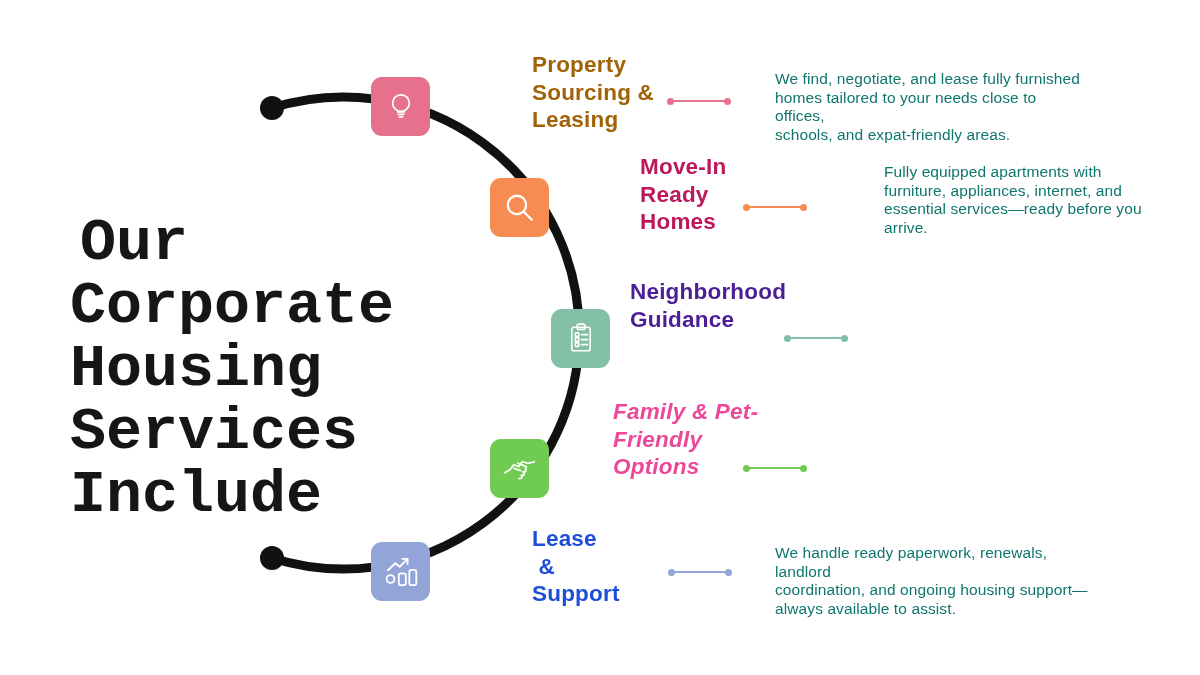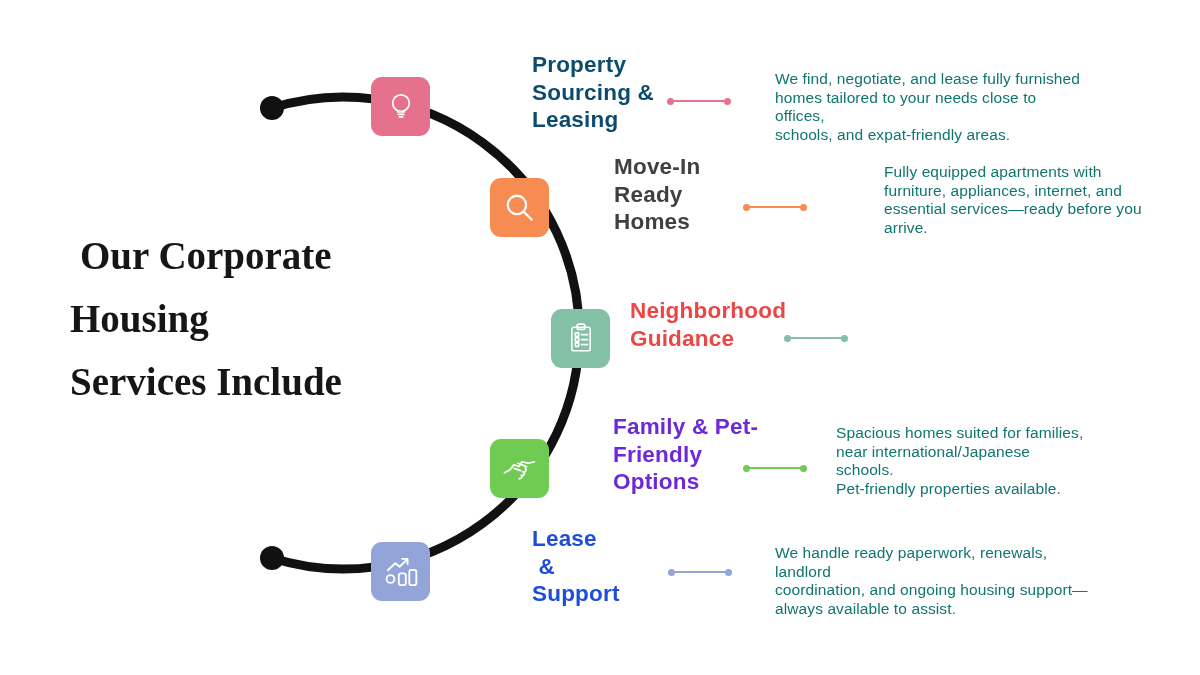--- a/index.html
+++ b/index.html
@@ -22,23 +22,23 @@
     content:"";position:absolute;top:-2.5px;width:7px;height:7px;border-radius:50%;
     background:currentColor;
   }
   .connector::before{left:-3px;}
   .connector::after{right:-3px;}
   .item-desc{
     position:absolute;z-index:3;font-size:15.5px;line-height:18.6px;
     color:#0f766e;white-space:pre-line;letter-spacing:.1px;
   }
   .page-title{
-    position:absolute;left:70px;top:224px;width:430px;z-index:3;
-    font-family:Liberation Serif, serif;font-weight:700;
-    font-size:39px;line-height:63px;white-space:pre-line;text-indent:10px;
+    position:absolute;left:70px;top:212px;width:430px;z-index:3;
+    font-family:Liberation Mono, monospace;font-weight:700;
+    font-size:60px;line-height:63px;white-space:pre-line;text-indent:10px;
   }
 </style>
 </head>
 <body>
 
 <div class="stage">
 
   <svg class="arc-svg" width="1200" height="675" viewBox="0 0 1200 675">
     <path d="M 272 108 A 236 236 0 1 1 272 558" fill="none" stroke-width="9" stroke-linecap="round" style="stroke: rgb(17, 17, 17);"></path>
     <circle cx="272" cy="108" r="12" style="fill: rgb(17, 17, 17);"></circle>
@@ -50,79 +50,76 @@
 Services Include</div>
 
   <div class="icon-tile" style="left: 371px; top: 77px; background: rgb(229, 113, 141);">
     <svg viewBox="0 0 48 48" fill="none" stroke="#ffffff" stroke-width="2" stroke-linecap="round">
       <circle cx="24" cy="19.5" r="9.5"></circle>
       <path d="M20 29.5 h8"></path>
         <path d="M20.8 32.5 h6.4"></path>
         <path d="M22.2 35.3 h3.6"></path>
     </svg>
   </div>
-  <div class="item-label" style="left: 532px; top: 51px; color: #0c4a6e;">Property
+  <div class="item-label" style="left: 532px; top: 51px; color: #a16207;">Property
 Sourcing &amp;
 Leasing</div>
   <div class="connector" style="left: 670px; top: 100px; color: rgb(229, 113, 141);"></div>
   <div class="item-desc" style="left:775px;top:70px;width:310px;">We find, negotiate, and lease fully furnished
 homes tailored to your needs close to offices,
 schools, and expat-friendly areas.</div>
 
   <div class="icon-tile" style="left: 490px; top: 178px; background: rgb(246, 140, 82);">
     <svg viewBox="0 0 48 48" fill="none" stroke="#ffffff" stroke-width="2.6" stroke-linecap="round">
       <circle cx="20.5" cy="20.5" r="10.5"></circle>
       <path d="M28.5 28.5 L37.5 37.5"></path>
     </svg>
   </div>
-  <div class="item-label" style="left: 614px; top: 153px; color: #404040;">Move-In
+  <div class="item-label" style="left: 640px; top: 153px; color: #be185d;">Move-In
 Ready
 Homes</div>
   <div class="connector" style="left: 746px; top: 206px; color: rgb(246, 140, 82);"></div>
   <div class="item-desc" style="left:884px;top:163px;width:260px;">Fully equipped apartments with
 furniture, appliances, internet, and
 essential services—ready before you
 arrive.</div>
 
   <div class="icon-tile" style="left: 551px; top: 309px; background: rgb(131, 192, 166);">
     <svg viewBox="0 0 48 48" fill="none" stroke="#ffffff" stroke-width="1.8" stroke-linecap="round">
       <rect x="13.5" y="10.5" width="21" height="27" rx="2.5"></rect>
       <rect x="19.5" y="7" width="9" height="6" rx="2"></rect>
       <rect x="17.5" y="17" width="4" height="4" rx="0.8"></rect>
         <path d="M24.5 19 h7"></path>
       <rect x="17.5" y="22.7" width="4" height="4" rx="0.8"></rect>
         <path d="M24.5 24.7 h7"></path>
       <rect x="17.5" y="28.4" width="4" height="4" rx="0.8"></rect>
         <path d="M24.5 30.4 h7"></path>
     </svg>
   </div>
-  <div class="item-label" style="left: 630px; top: 297px; color: #ef4444;">Neighborhood
+  <div class="item-label" style="left: 630px; top: 278px; color: #4c1d95;">Neighborhood
 Guidance</div>
   <div class="connector" style="left: 787px; top: 337px; color: rgb(131, 192, 166);"></div>
 
   <div class="icon-tile" style="left: 490px; top: 439px; background: rgb(111, 203, 81);">
     <svg viewBox="0 0 48 48" fill="none" stroke="#ffffff" stroke-width="2" stroke-linecap="round" stroke-linejoin="round">
       <g transform="rotate(-20 24 24)">
         <path d="M6 22 l7 -1 6 -4 5 4"></path>
         <path d="M42 22 l-7 -1 -6 -4 -4 3"></path>
         <path d="M18 21 l6 5"></path>
         <path d="M24 17 l8 7"></path>
         <path d="M30 25 a2.6 2.6 0 0 1 -4 3.2"></path>
         <path d="M26.8 28.2 a2.6 2.6 0 0 1 -4 3.2"></path>
         <path d="M23.5 31.4 a2.6 2.6 0 0 1 -4.2 2.4"></path>
       </g>
     </svg>
   </div>
-  <div class="item-label" style="left: 613px; top: 413px; color: #6d28d9;">Family &amp; Pet-
+  <div class="item-label" style="left: 613px; top: 398px; color: #ec4899; font-style: italic;">Family &amp; Pet-
 Friendly
 Options</div>
   <div class="connector" style="left: 746px; top: 467px; color: rgb(111, 203, 81);"></div>
-  <div class="item-desc" style="left:836px;top:424px;width:255px;">Spacious homes suited for families,
-near international/Japanese schools.
-Pet-friendly properties available.</div>
 
   <div class="icon-tile" style="left: 371px; top: 542px; background: rgb(147, 164, 217);">
     <svg viewBox="0 0 48 48" fill="none" stroke="#ffffff" stroke-width="2.1" stroke-linecap="round" stroke-linejoin="round">
       <circle cx="12" cy="32" r="4.5"></circle>
       <rect x="21.5" y="25.5" width="8" height="13.5" rx="2.5"></rect>
       <rect x="33.5" y="21.5" width="8" height="17.5" rx="2.5"></rect>
       <path d="M9 22 L17.5 14 L22.5 18 L31 9.5"></path>
       <path d="M25.5 9 h6 v6"></path>
     </svg>
   </div>

